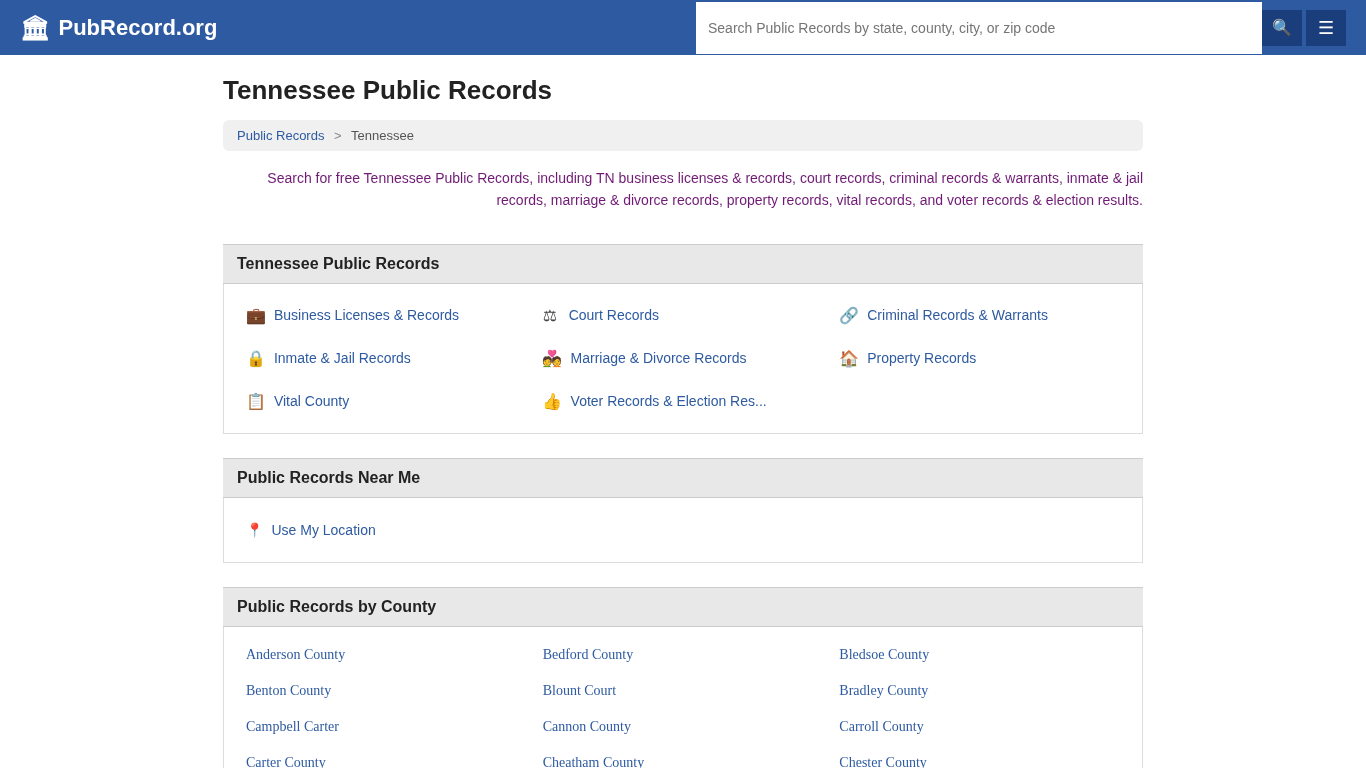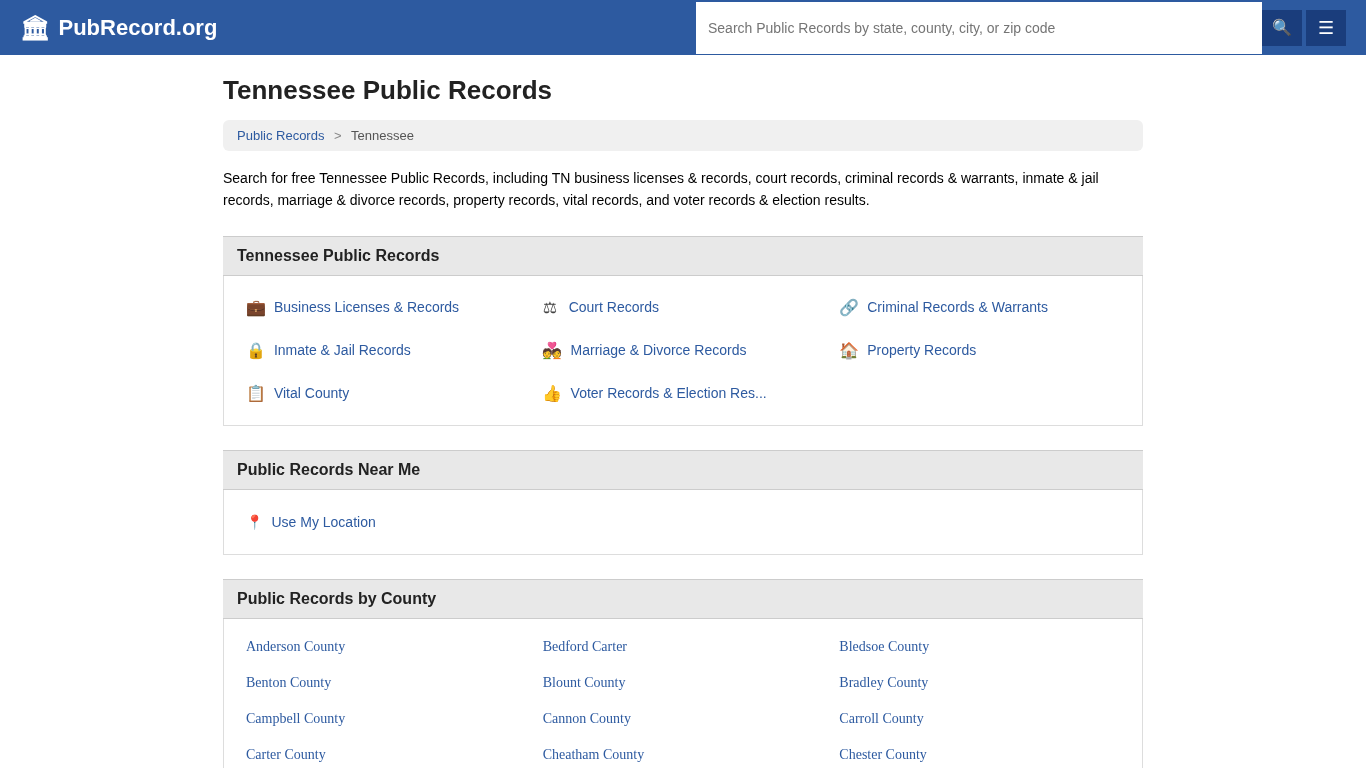--- a/index.html
+++ b/index.html
@@ -98,22 +98,23 @@
     }
     .breadcrumb .sep {
       margin: 0 6px;
       color: #888;
     }
 
     
     .description {
       font-size: 14px;
       line-height: 1.6;
-      color: #000000;
-      margin-bottom: 24px;
+      color: #701a75;
+      margin-bottom: 32px;
+      text-align: right;
     }
 
     
     .section {
       margin-bottom: 24px;
     }
     .section-header {
       background: #e8e8e8;
       padding: 10px 14px;
       font-size: 16px;
@@ -255,26 +256,26 @@
         <span>Use My Location</span>
       </div>
     </div>
   </div>
 
   <div class="section">
     <div class="section-header">Public Records by County</div>
     <div class="section-body">
       <div class="counties-grid" id="counties-grid">
           <a class="county-item" href="#">Anderson County</a>
-          <a class="county-item" href="#">Bedford Carter</a>
+          <a class="county-item" href="#">Bedford County</a>
           <a class="county-item" href="#">Bledsoe County</a>
           <a class="county-item" href="#">Benton County</a>
-          <a class="county-item" href="#">Blount County</a>
+          <a class="county-item" href="#">Blount Court</a>
           <a class="county-item" href="#">Bradley County</a>
-          <a class="county-item" href="#">Campbell County</a>
+          <a class="county-item" href="#">Campbell Carter</a>
           <a class="county-item" href="#">Cannon County</a>
           <a class="county-item" href="#">Carroll County</a>
           <a class="county-item" href="#">Carter County</a>
           <a class="county-item" href="#">Cheatham County</a>
           <a class="county-item" href="#">Chester County</a>
         </div>
     </div>
   </div>
 </div>
 

